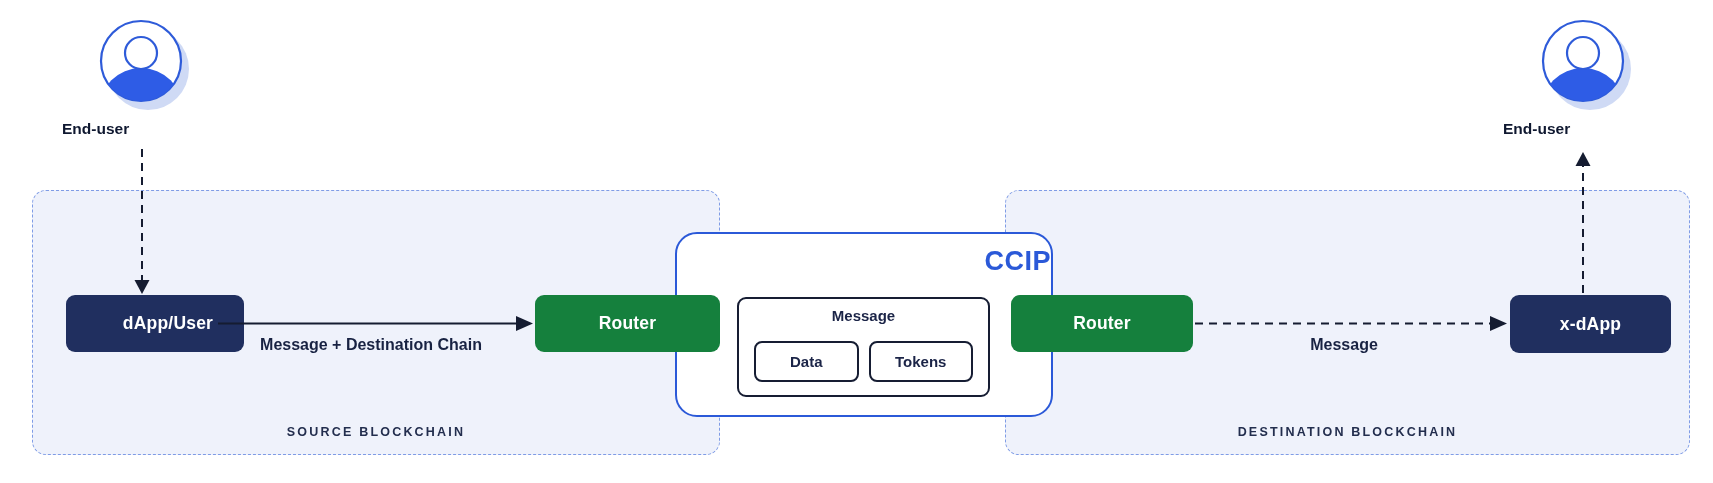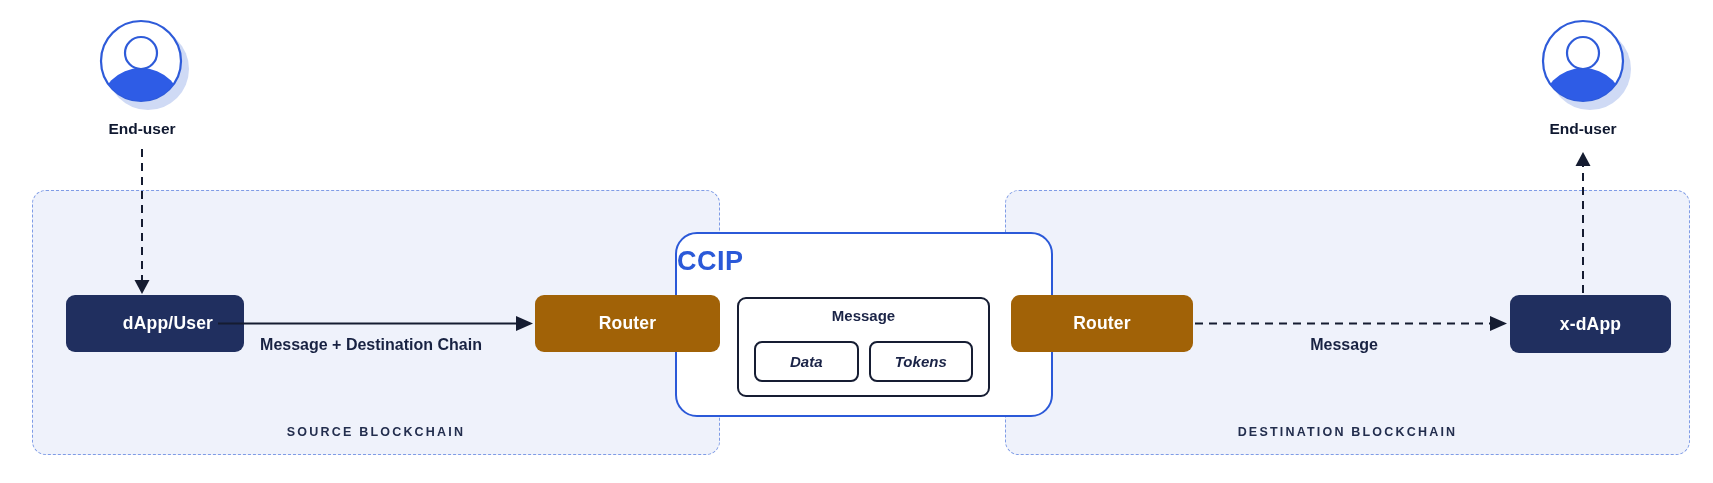--- a/index.html
+++ b/index.html
@@ -17,55 +17,55 @@
   .chain-label{
     position:absolute;bottom:15px;left:0;right:0;text-align:center;
     font-size:12.5px;font-weight:bold;letter-spacing:2.2px;color:#232e4e;
   }
   
   .ccip-box{
     position:absolute;left:675px;top:232px;width:378px;height:185px;box-sizing:border-box;
     background:#ffffff;border:2.5px solid #2b59d8;border-radius:22px;z-index:5;
   }
   .ccip-title{
-    margin-top:10px;text-align:left;font-size:27px;line-height:34px;
+    margin-top:10px;text-align:right;font-size:27px;line-height:34px;
     font-weight:bold;color:#2b59d8;letter-spacing:0.5px;
   }
   .message-box{
     position:absolute;left:60px;top:63px;width:253px;height:100px;box-sizing:border-box;
     background:#ffffff;border:2px solid #161d33;border-radius:9px;
   }
   .message-label{margin-top:8px;text-align:center;font-size:15px;font-weight:bold;color:#1b2447;}
-  .chips{position:absolute;left:0;right:0;top:42px;display:flex;gap:10px;padding:0 15px;font-style:italic;}
+  .chips{position:absolute;left:0;right:0;top:42px;display:flex;gap:10px;padding:0 15px;}
   .chip{
     flex:1;height:41px;box-sizing:border-box;border:2px solid #161d33;border-radius:8px;
     background:#ffffff;display:flex;align-items:center;justify-content:center;
     font-size:15px;font-weight:bold;color:#1b2447;
   }
   
   .node{
     position:absolute;top:295px;height:57px;border-radius:9px;z-index:6;
     display:flex;align-items:center;justify-content:center;
     color:#ffffff;font-size:17.5px;font-weight:bold;letter-spacing:0.2px;
   }
   .node.navy{background:#202f5f;}
-  .node.blue{background:#a16207;}
+  .node.blue{background:#15803d;}
   #dapp-node{left:66px;width:152px;padding-left:26px;}
   #router-src-node{left:535px;width:185px;}
   #router-dst-node{left:1011px;width:182px;}
   #xdapp-node{left:1510px;width:161px;height:58px;}
   
   .arrow-label{
     position:absolute;top:336px;width:320px;text-align:center;z-index:6;
     font-size:16px;font-weight:bold;color:#182242;
   }
   .arrow-label.src{left:211px;}
   .arrow-label.dst{left:1184px;}
   .person-label{
-    position:absolute;top:120px;width:160px;text-align:center;z-index:7;
+    position:absolute;top:120px;width:160px;z-index:7;
     font-size:15.5px;font-weight:bold;color:#0f1830;
   }
   .person-label.left{left:62px;}
   .person-label.right{left:1503px;}
   
   .overlay{position:absolute;left:0;top:0;z-index:7;pointer-events:none;}
 </style>
 </head>
 <body>
 

